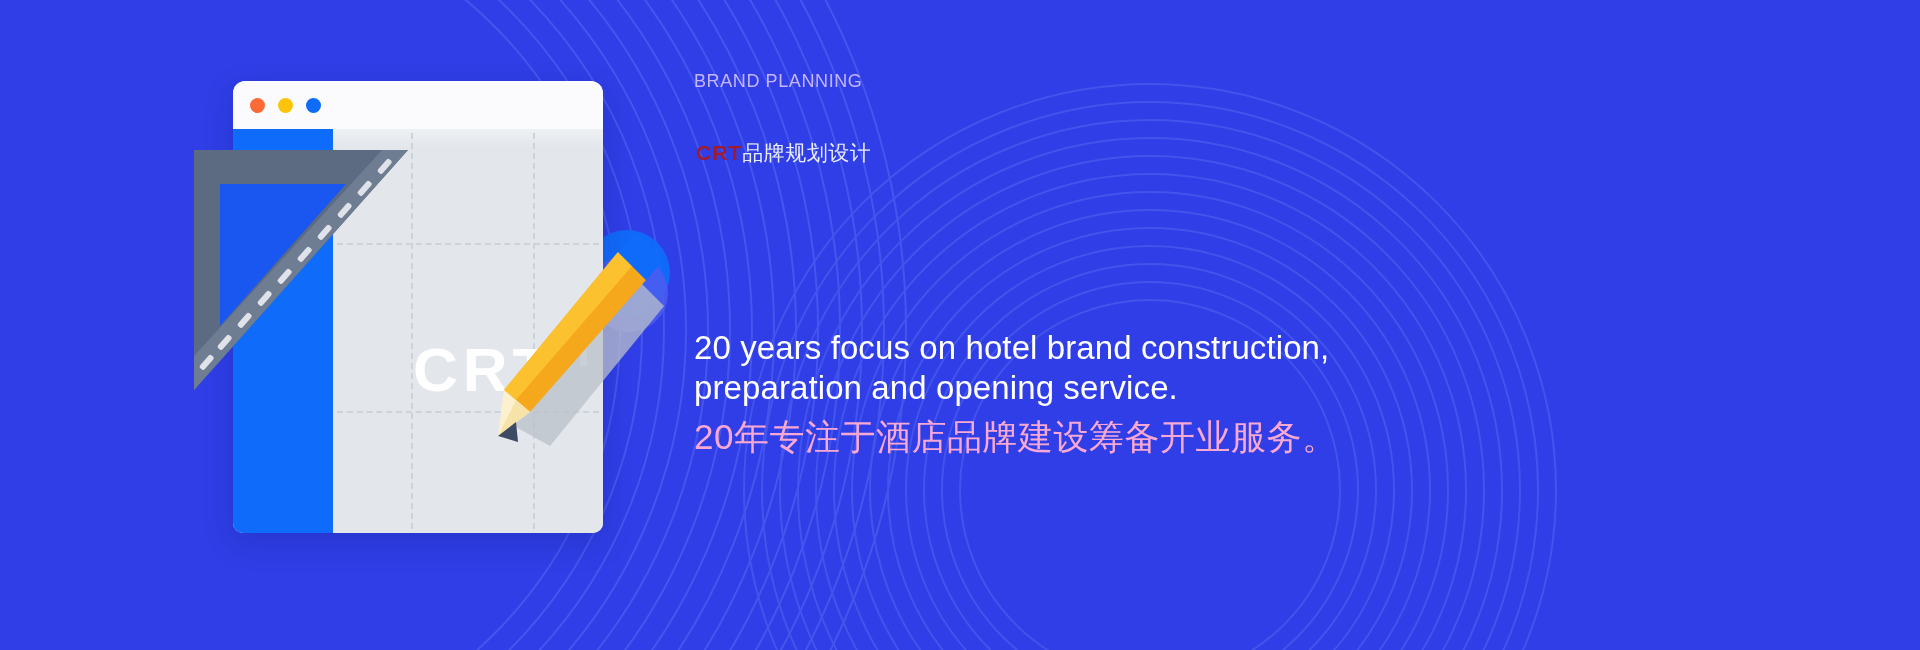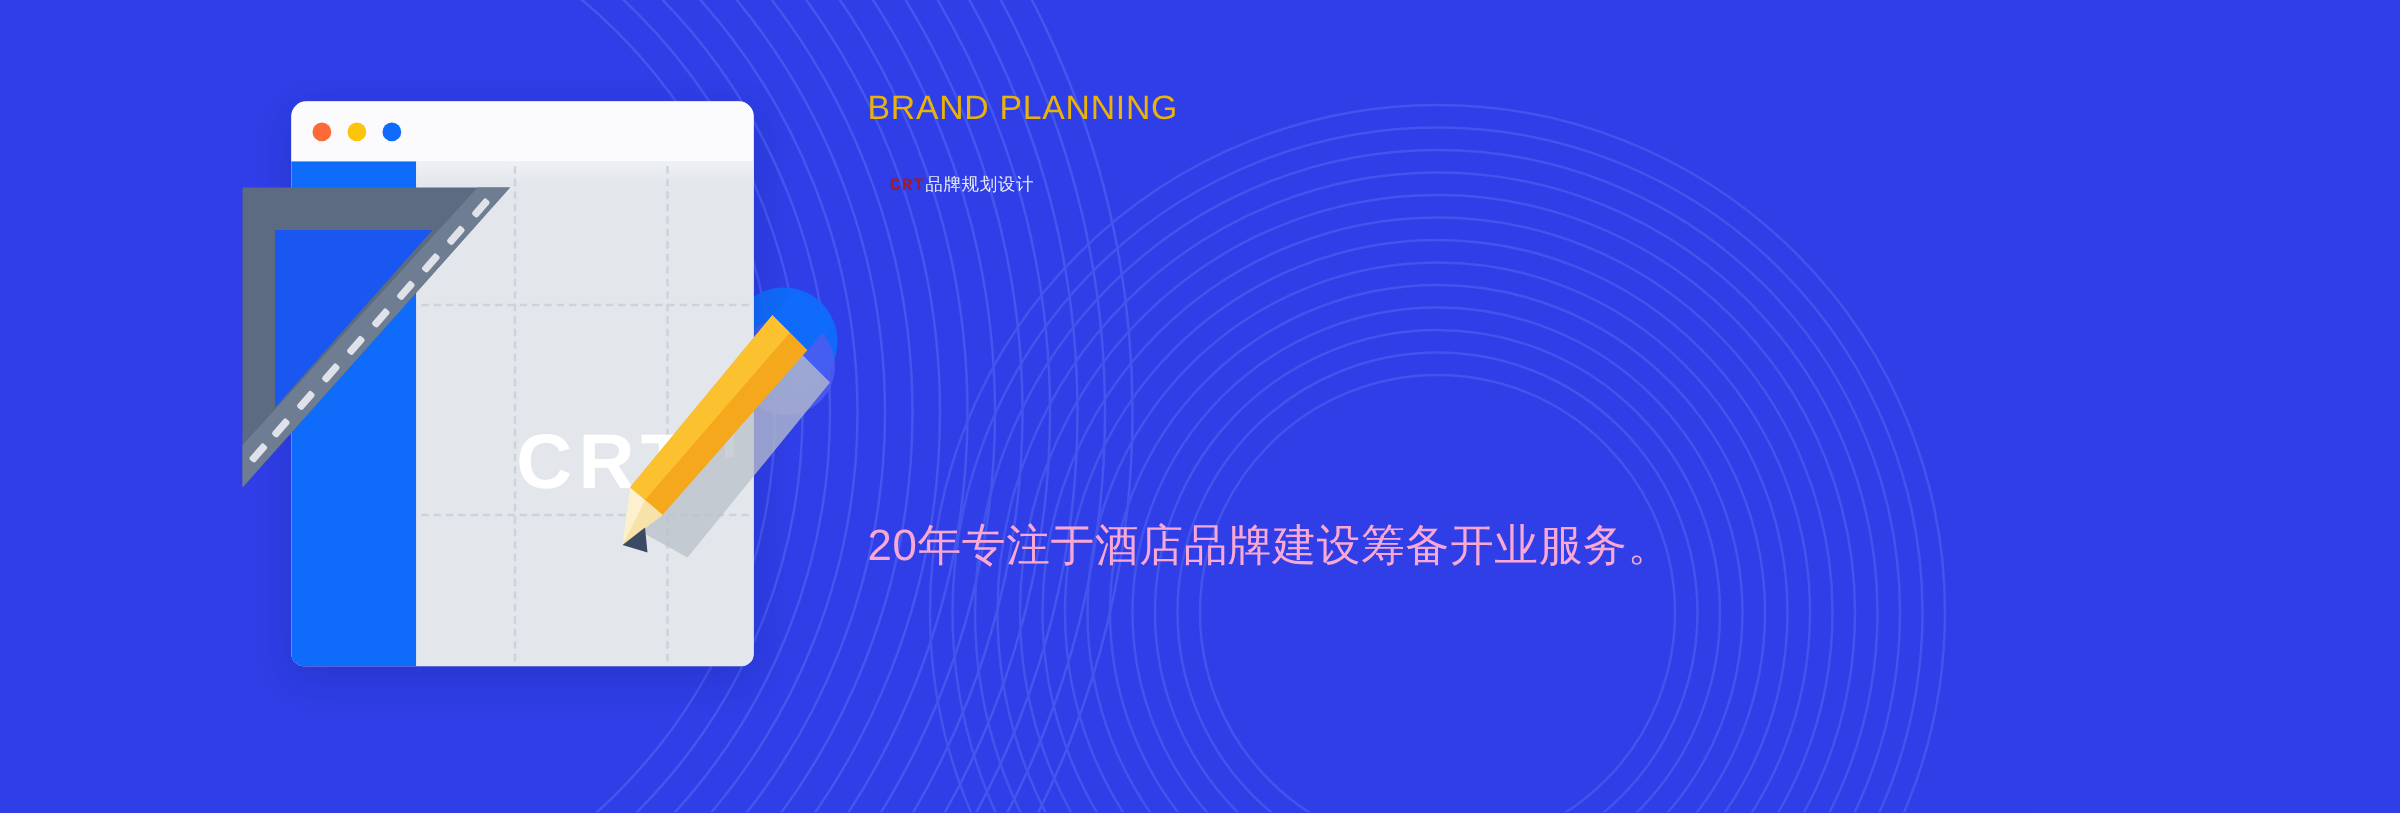--- a/index.html
+++ b/index.html
@@ -81,26 +81,26 @@
     border-radius:50%;background:#0f6cfb;opacity:.92;
   }
   .eraser-circle.lighter{
     left:404px;top:176px;width:78px;height:78px;background:#4c5df0;opacity:.85;
   }
 
   
   .copy{position:absolute;left:694px;top:0;width:1100px;height:650px;}
   .eyebrow{
     position:absolute;left:0;top:72px;width:560px;
-    color:#eab308;font-size:27px;line-height:1.08;letter-spacing:.6px;
+    color:#c4b5fd;font-size:18px;line-height:1.08;letter-spacing:.6px;
     font-weight:400;
   }
   .sub-cn{
-    position:absolute;left:18px;top:139px;
-    font-size:14px;letter-spacing:.5px;color:#e9ebf7;font-weight:400;font-family:Liberation Mono, monospace;
+    position:absolute;left:2px;top:139px;
+    font-size:21px;letter-spacing:.5px;color:#e9ebf7;font-weight:400;
   }
   .sub-cn .crt{color:#a21b2c;font-weight:700;letter-spacing:1px;}
 
   .lede{
     position:absolute;left:0px;top:328px;width:700px;
     color:#ffffff;font-size:33px;line-height:1.22;font-weight:400;
     letter-spacing:.1px;
   }
   .lede-cn{
     position:absolute;left:0px;top:415px;width:720px;
@@ -221,18 +221,20 @@
 
     <div class="eyebrow">
       <div>BRAND PLANNING</div>
     </div>
 
     <div class="sub-cn">
       <span class="crt">CRT</span><span>品牌规划设计</span>
     </div>
 
     <div class="lede">
+      <div>20 years focus on hotel brand construction,</div>
+      <div>preparation and opening service.</div>
     </div>
 
     <div class="lede-cn">20年专注于酒店品牌建设筹备开业服务。</div>
   </div>
 
 </div>
 
 </body></html>

